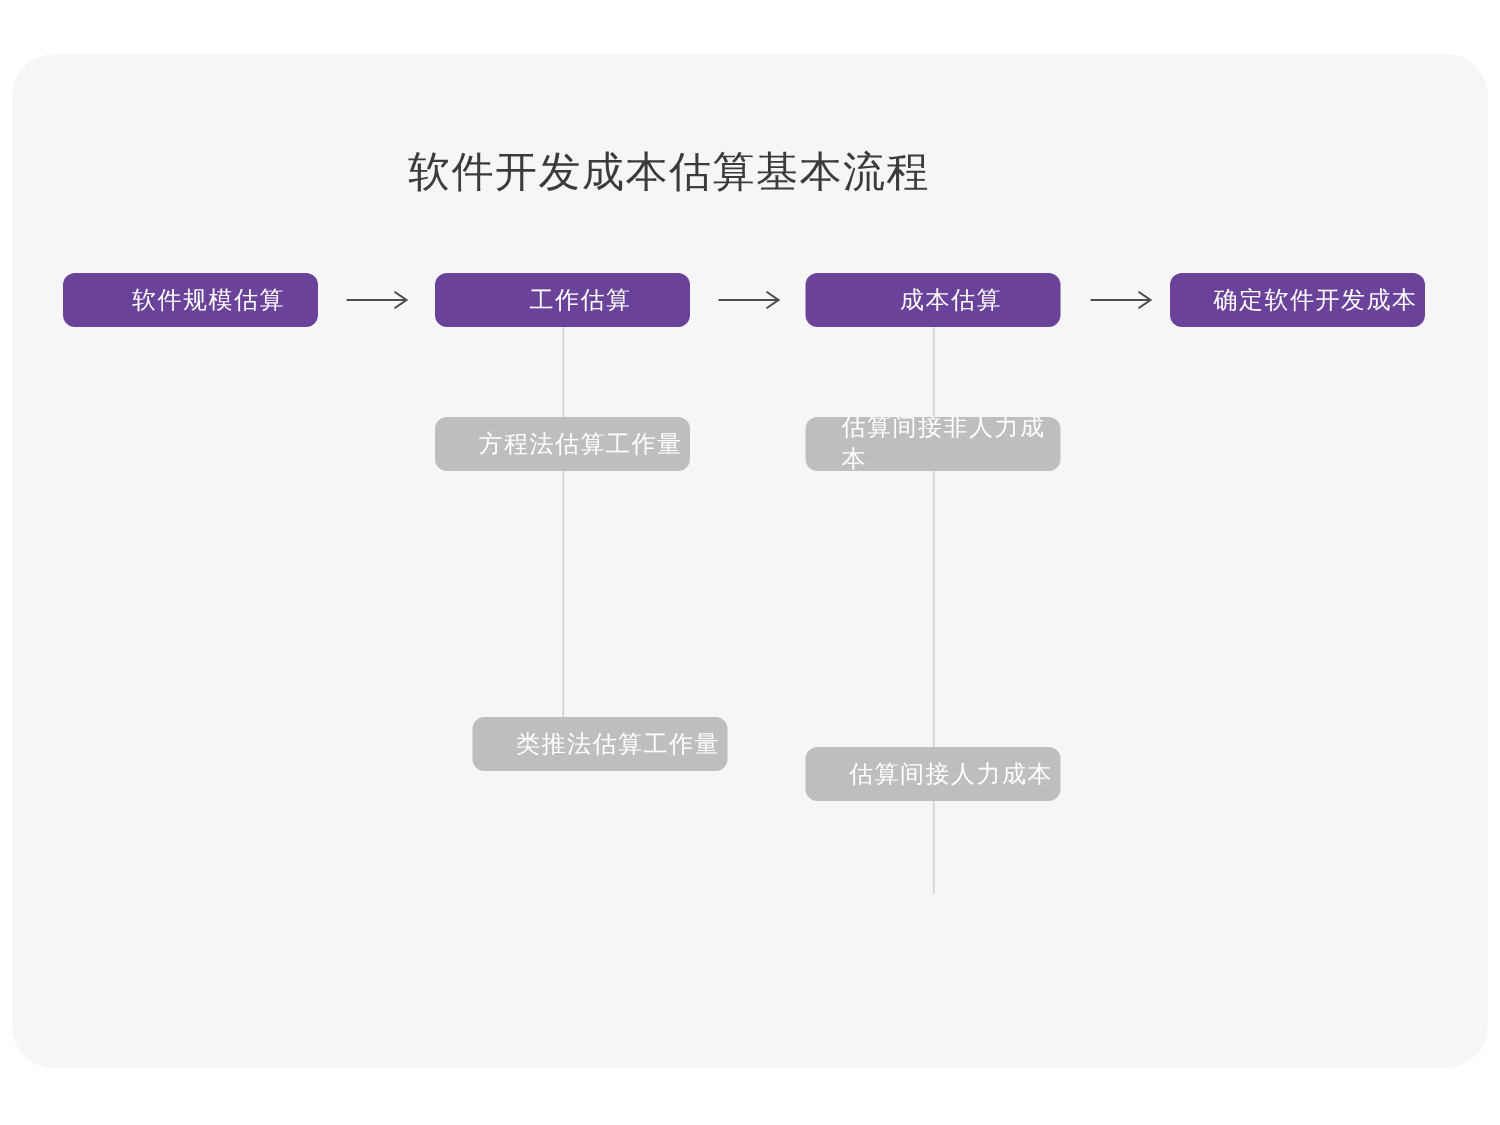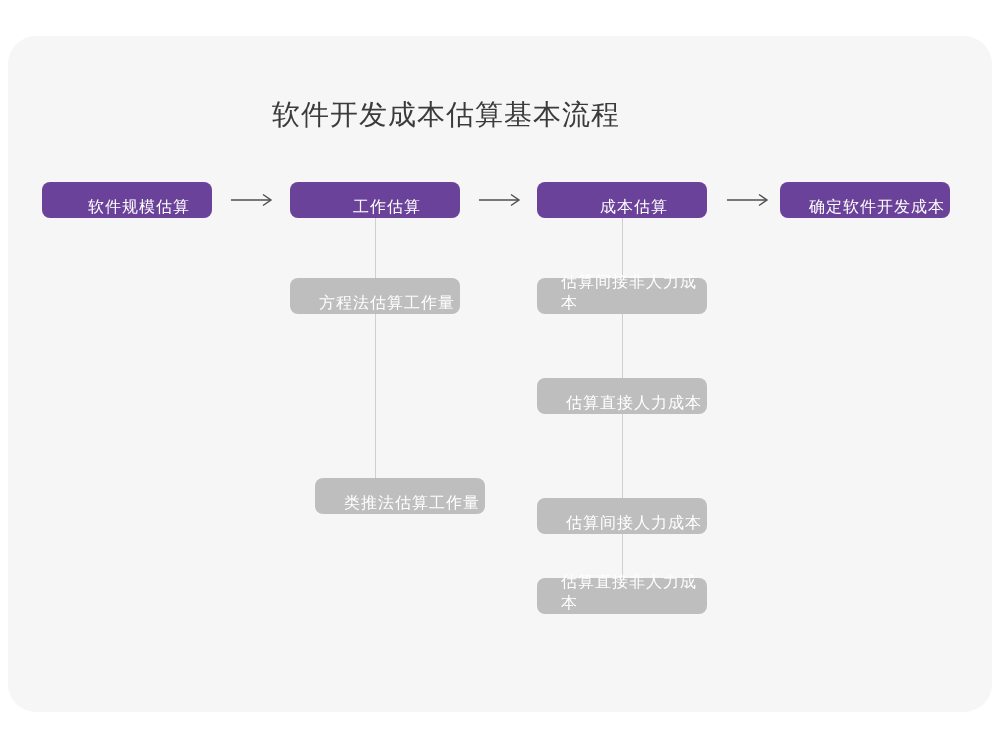--- a/index.html
+++ b/index.html
@@ -31,21 +31,21 @@
     font-weight: 500;
     letter-spacing: 1px;
     color: var(--title_text, #3B3B3B);
   }
   .node {
     position: absolute;
     width: 170px;
     height: 36px;
     border-radius: 8px;
     display: flex;
-    align-items: flex-end;
+    align-items: center;
     justify-content: center;
     font-size: 16px;
     letter-spacing: 1px;
     color: var(--node_text, #FFFFFF);
     box-sizing: border-box;
     padding-left: 24px;
   }
   .node.primary { background: var(--primary, #6B4299); }
   .node.gray { background: var(--node_gray, #BEBEBE); }
   .vline {
@@ -104,26 +104,20 @@
     <div class="node gray" style="left: 282px; top: 242px;">
       <span>方程法估算工作量</span>
     </div>
     <div class="node gray" style="left: 282px; top: 442px; margin-left: 25px;">
       <span>类推法估算工作量</span>
     </div>
 
     <div class="node gray" style="left: 529px; top: 242px;">
       <span>估算间接非人力成本</span>
     </div>
-    <div class="node gray" style="left: 529px; top: 342px;">
-      <span>估算直接人力成本</span>
-    </div>
     <div class="node gray" style="left: 529px; top: 442px; margin-top: 20px;">
       <span>估算间接人力成本</span>
-    </div>
-    <div class="node gray" style="left: 529px; top: 542px;">
-      <span>估算直接非人力成本</span>
     </div>
 
   </div>
 
   <h1 class="title">软件开发成本估算基本流程</h1>
 </div>
 
 </body></html>

